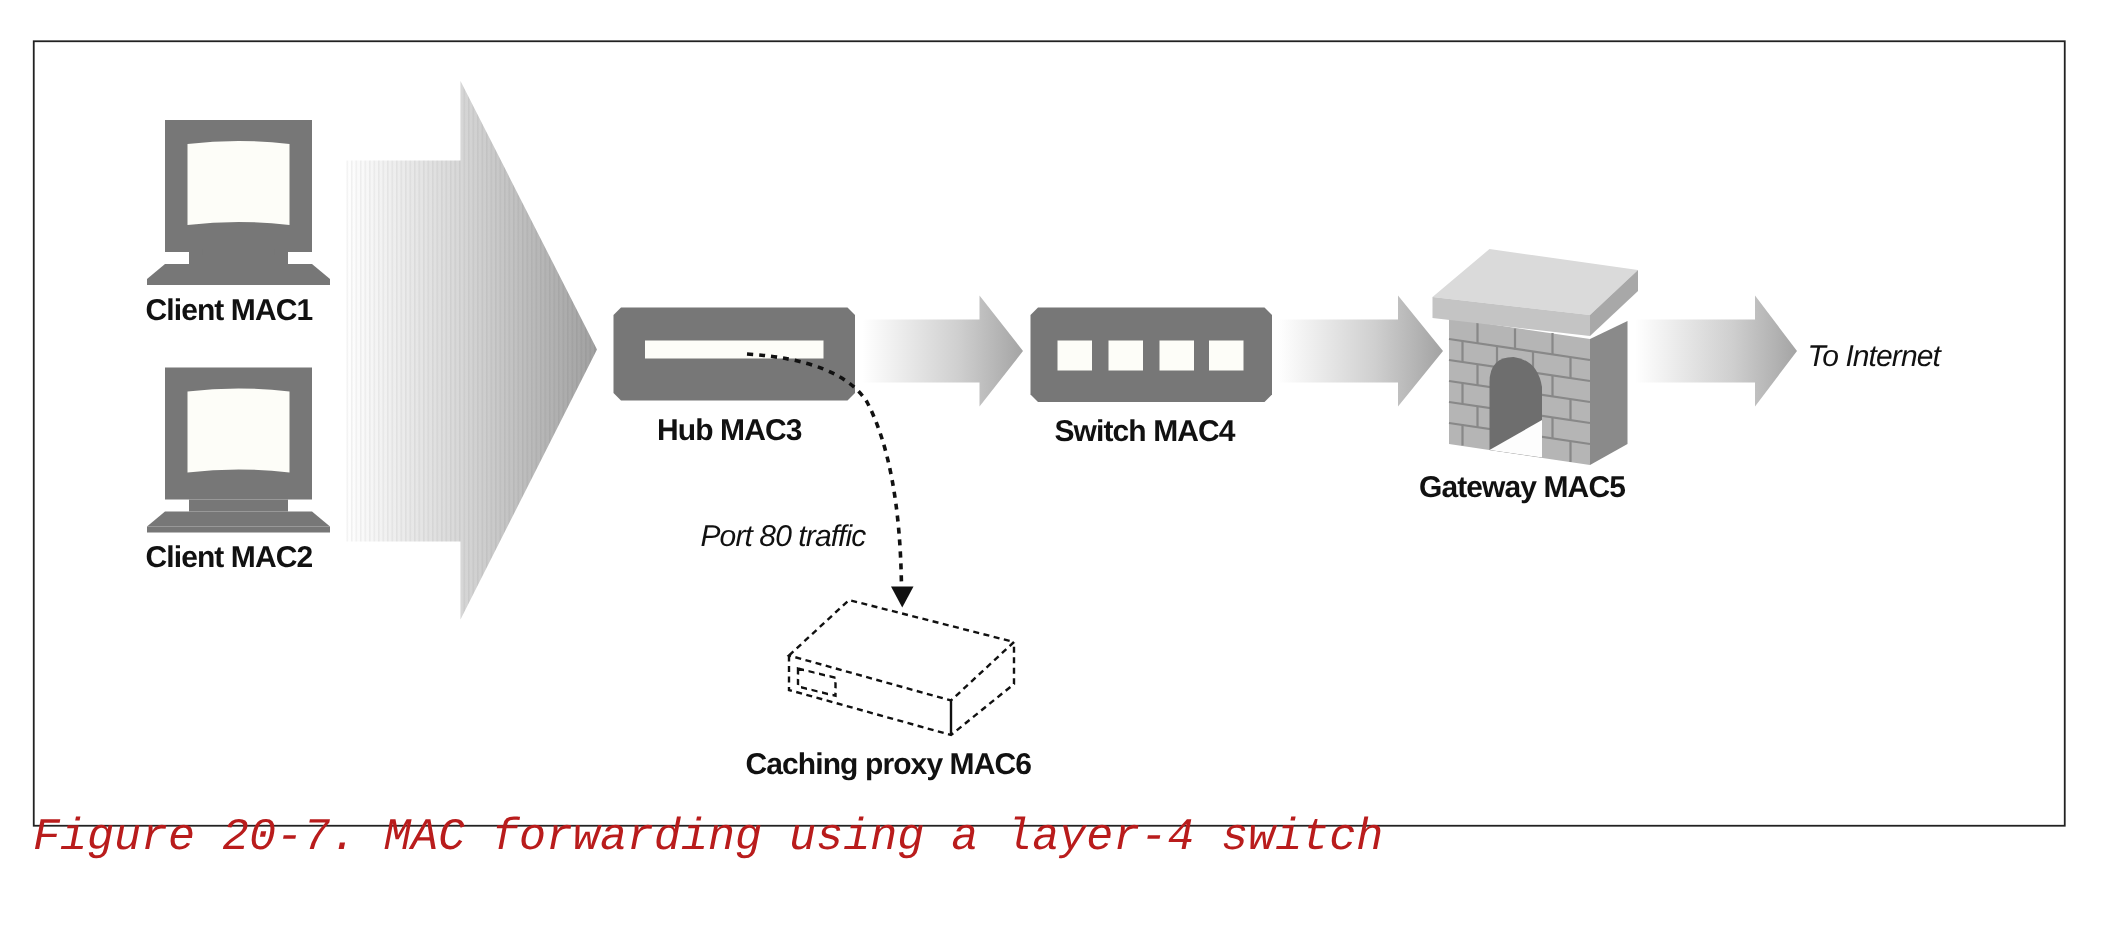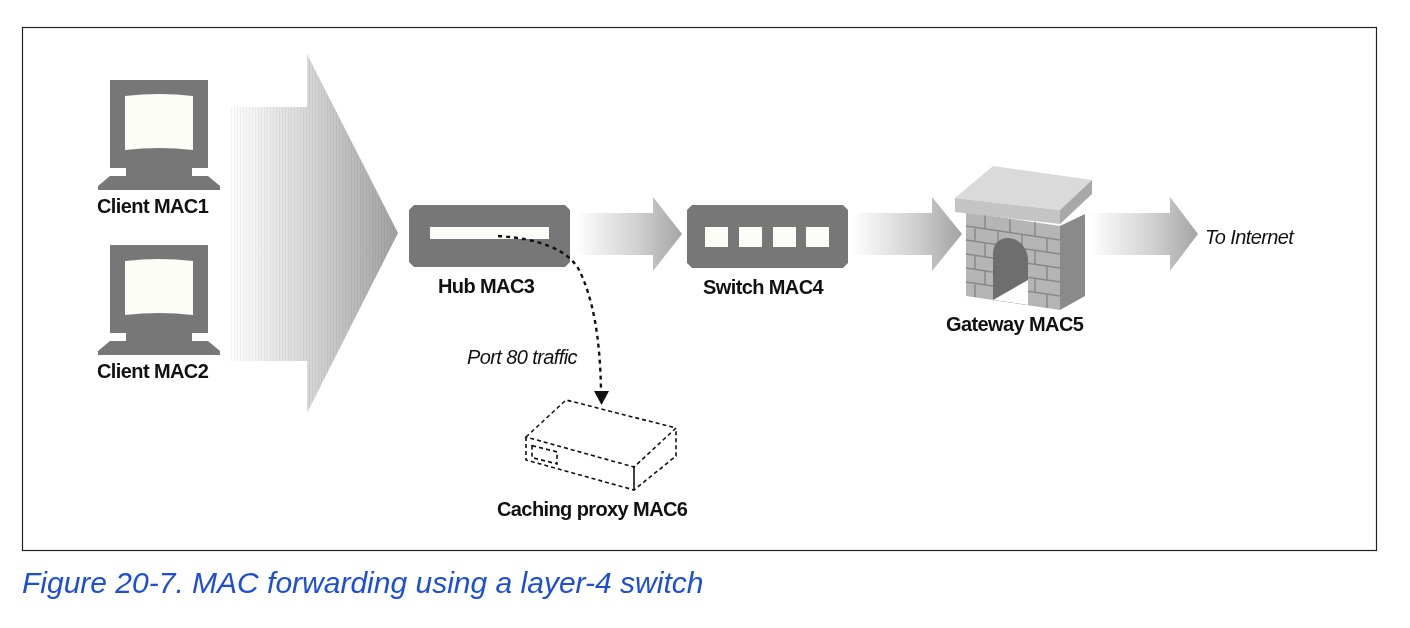--- a/index.html
+++ b/index.html
@@ -1,20 +1,20 @@
 <!DOCTYPE html>
 <html><head>
 <meta charset="utf-8">
 <style>
   html, body { margin: 0; padding: 0; background: #ffffff; }
   body { width: 1410px; height: 628px; position: relative; overflow: hidden; }
   #diagram { position: absolute; left: 0; top: 0; width: 1410px; height: 628px; }
   .lbl-bold { font-family: "Liberation Sans", sans-serif; font-weight: bold; font-size: 20px; fill: #111; letter-spacing: -0.6px; }
   .lbl-italic { font-family: "Liberation Sans", sans-serif; font-style: italic; font-size: 20px; fill: #111; letter-spacing: -0.6px; }
-  .caption { position: absolute; left: 22px; top: 566px; font-family: Liberation Sans, sans-serif; font-style: italic; font-size: 30px; color: #1d4ed8; white-space: nowrap; }
+  .caption { position: absolute; left: 22px; top: 542px; font-family: Liberation Mono, monospace; font-style: italic; font-size: 30px; color: #b91c1c; white-space: nowrap; }
 </style>
 </head>
 <body>
 
 <svg id="diagram" width="1410" height="628" viewBox="0 0 1410 628">
   <defs>
     <linearGradient id="bigArrowGrad" x1="230" y1="0" x2="398" y2="0" gradientUnits="userSpaceOnUse">
       <stop offset="0" stop-color="#ffffff"></stop>
       <stop offset="0.45" stop-color="#d8d8d8"></stop>
       <stop offset="1" stop-color="#a0a0a0"></stop>

